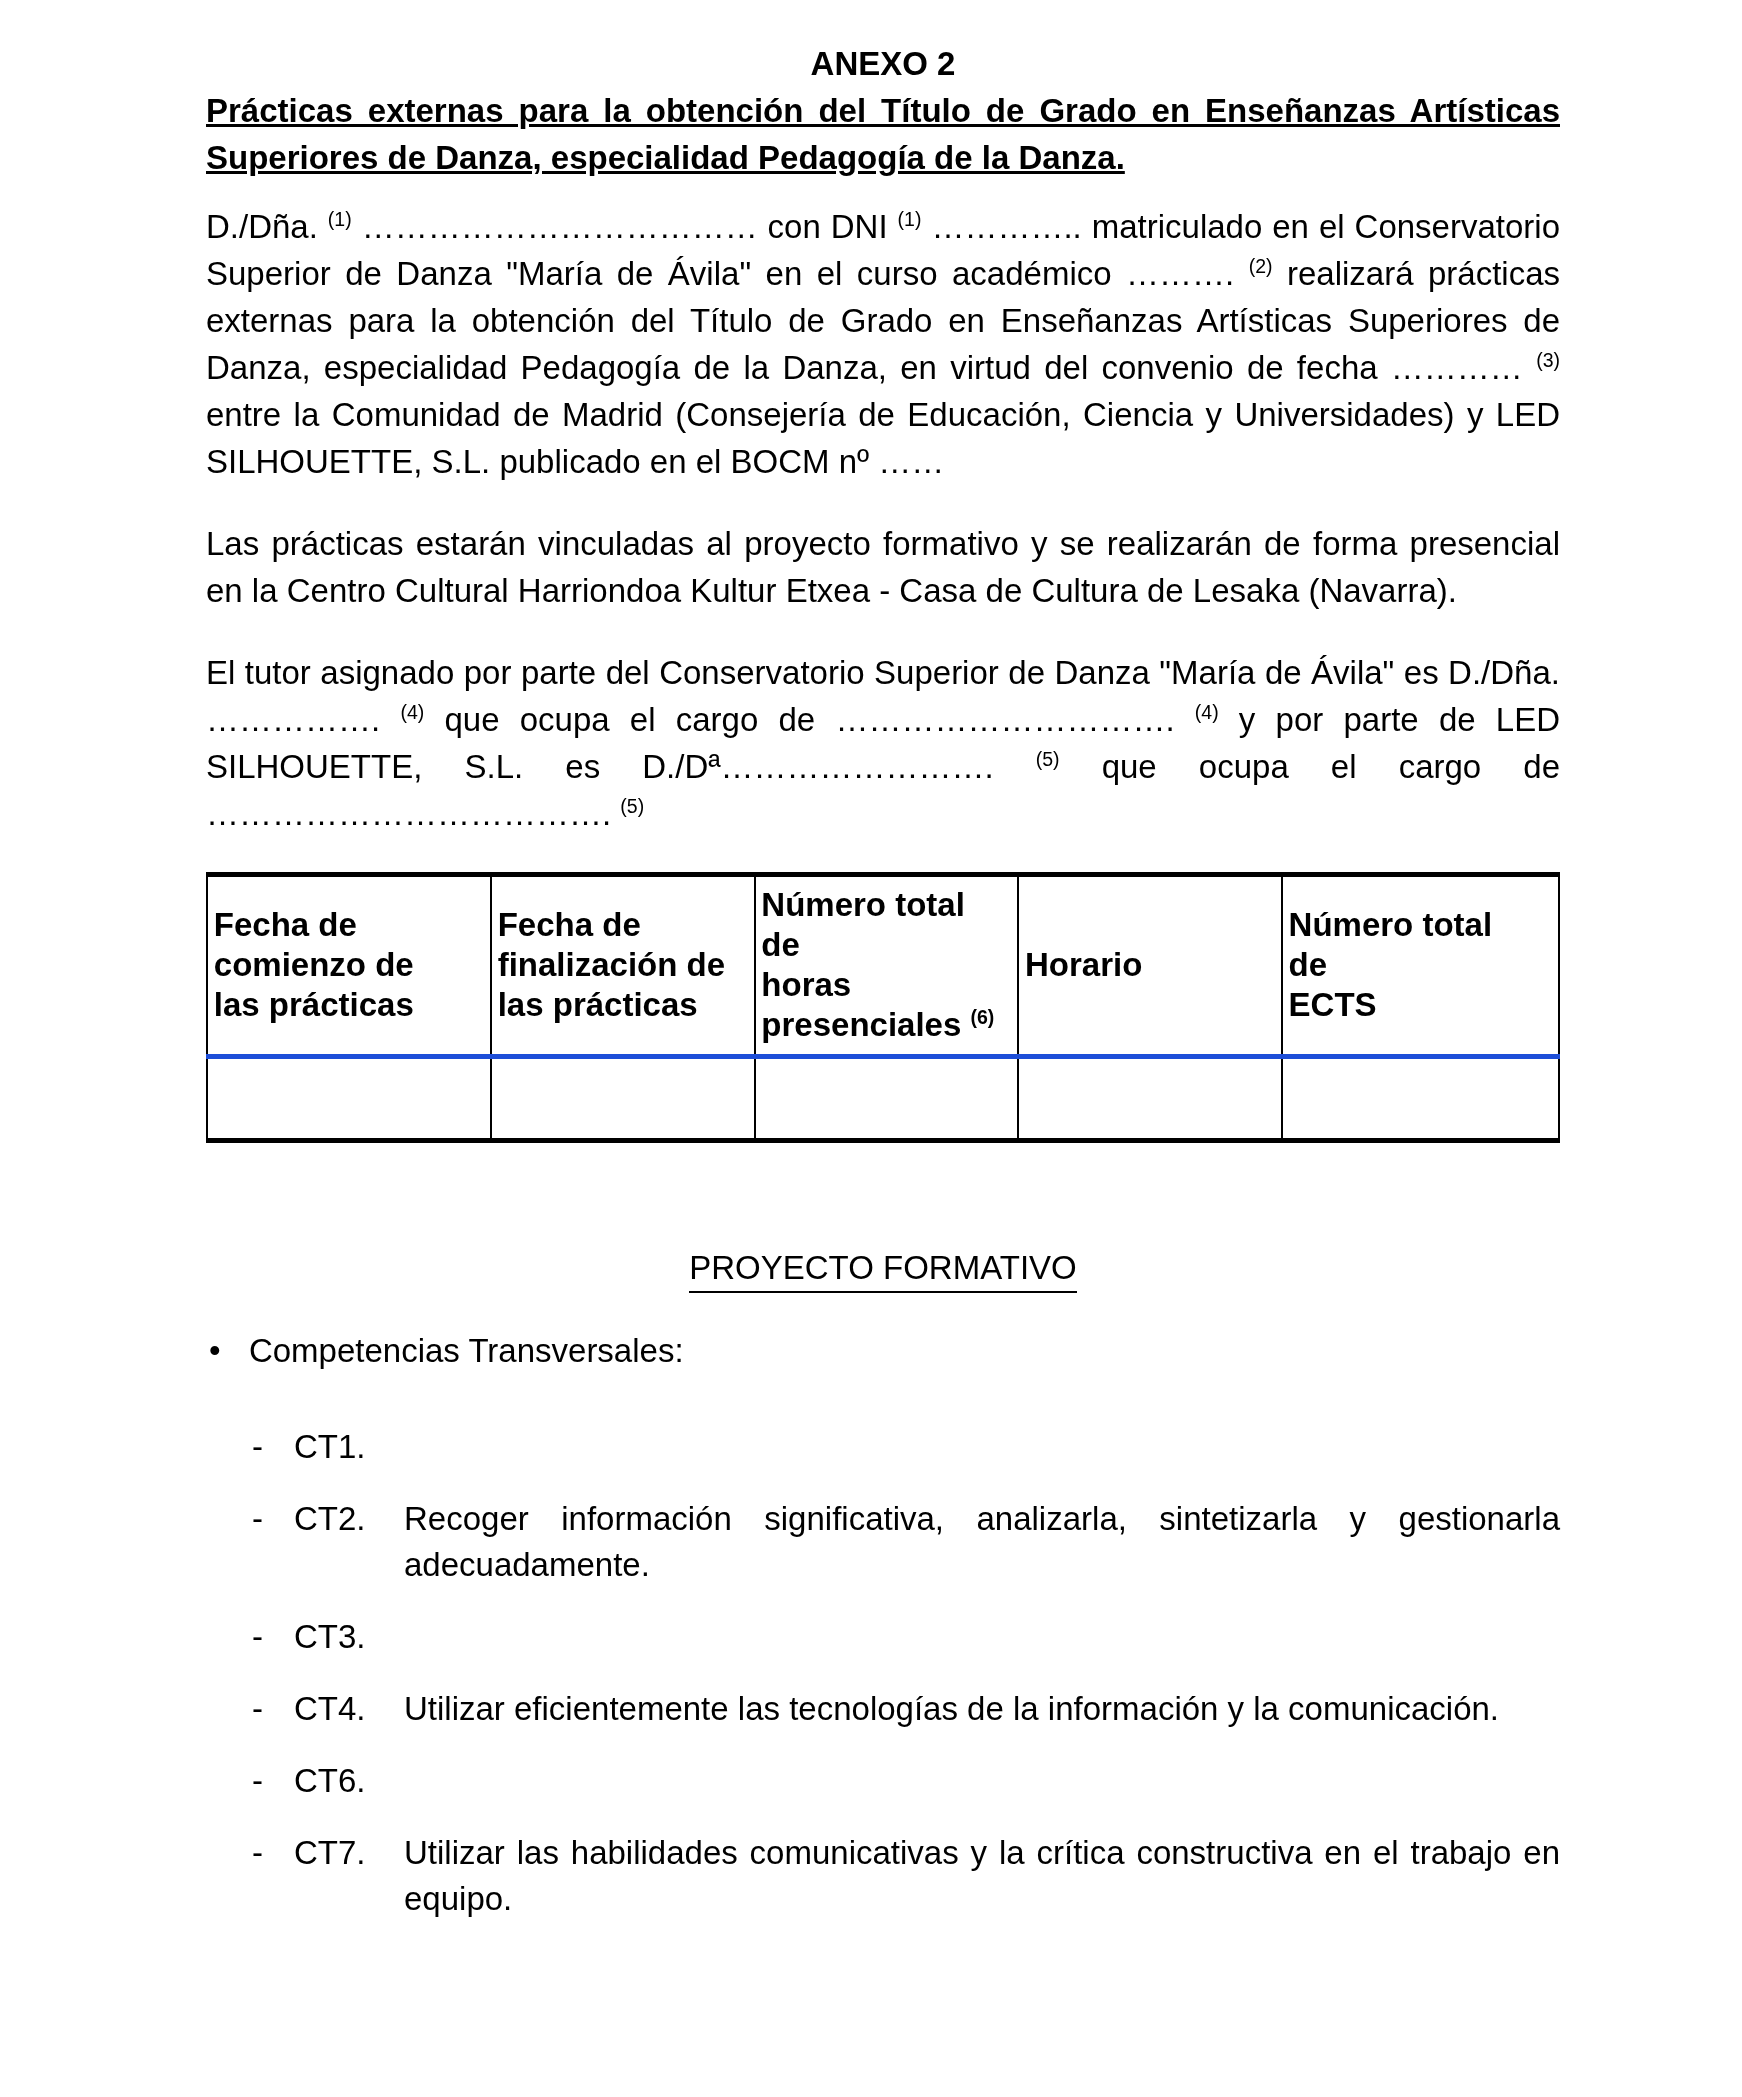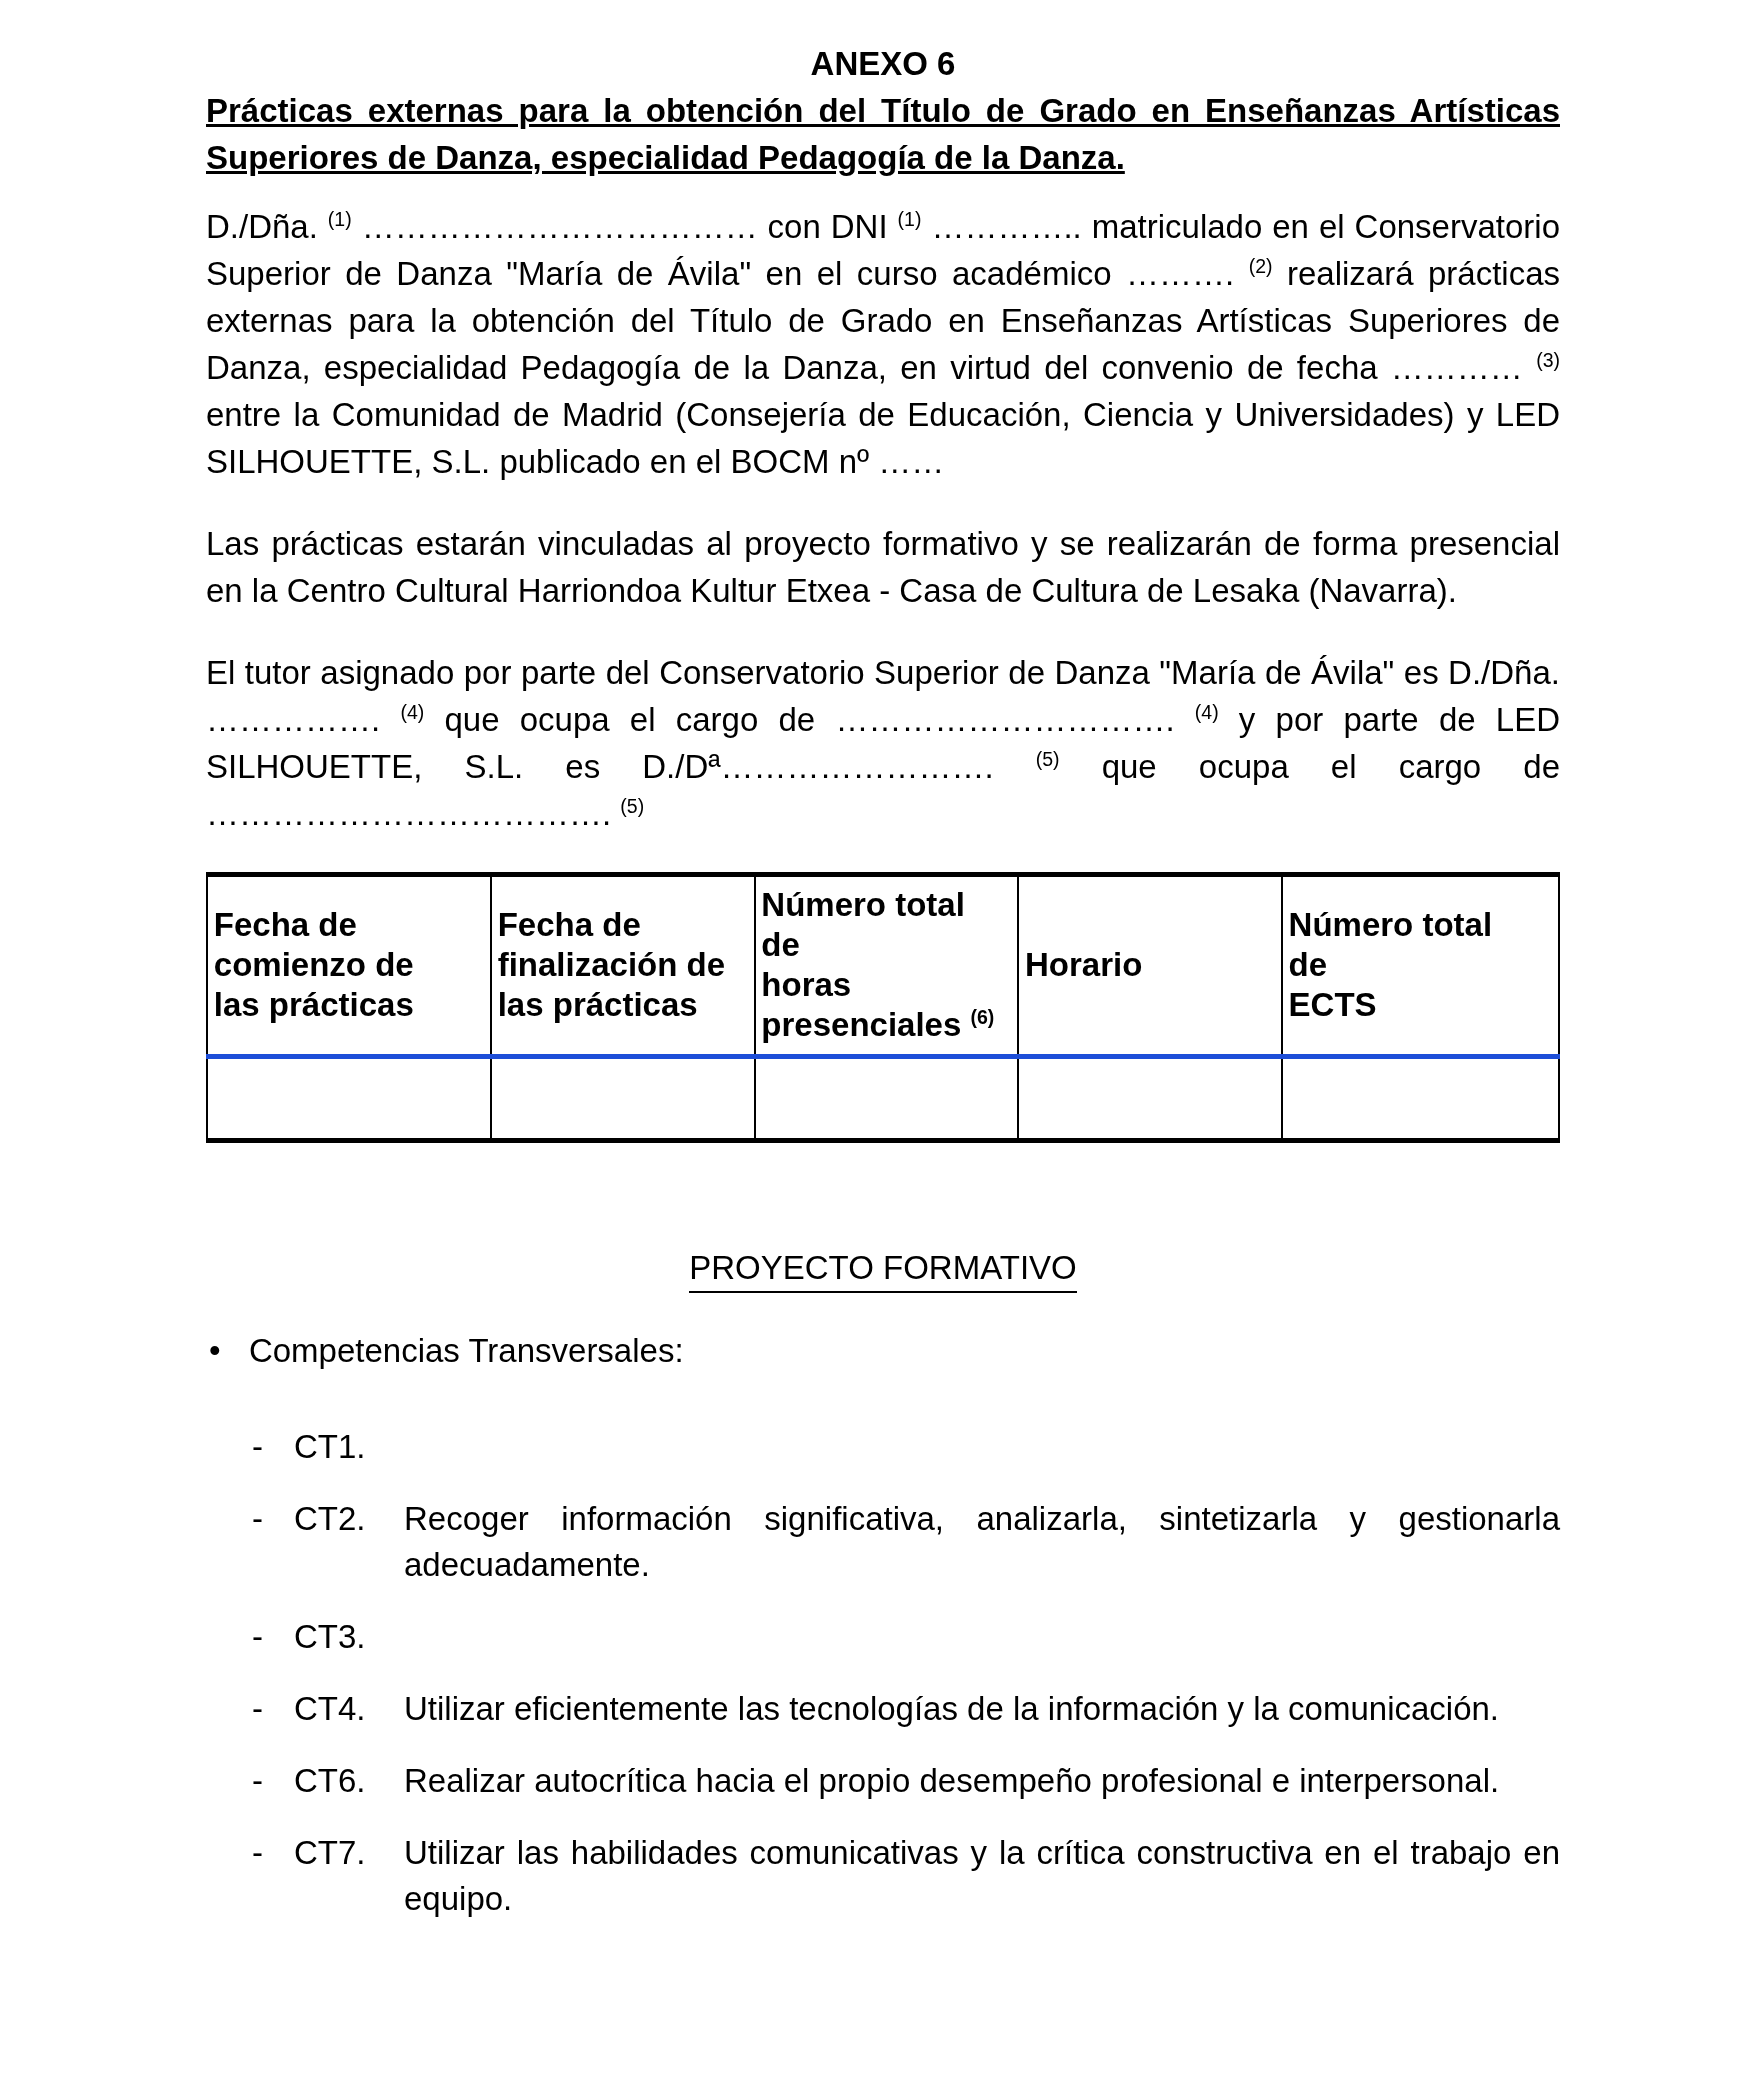--- a/index.html
+++ b/index.html
@@ -90,21 +90,21 @@
     padding-left: 46px;
   }
   .ct-item + .ct-item { margin-top: 26px; }
   .ct-item .txt { text-align: justify; }
 </style>
 </head>
 <body>
 
 <div class="page">
 
-  <div class="doc-title">ANEXO 6</div>
+  <div class="doc-title">ANEXO 2</div>
 
   <div class="doc-subtitle">Prácticas externas para la obtención del Título de Grado en Enseñanzas Artísticas Superiores de Danza, especialidad Pedagogía de la Danza.</div>
 
   <p class="par"><span>D./Dña. </span><sup class="fnref">(1)</sup><span> ……………………………… con DNI </span><sup class="fnref">(1)</sup><span> ………….. matriculado en el Conservatorio Superior de Danza "María de Ávila" en el curso académico ………. </span><sup class="fnref">(2)</sup><span> realizará prácticas externas para la obtención del Título de Grado en Enseñanzas Artísticas Superiores de Danza, especialidad Pedagogía de la Danza, en virtud del convenio de fecha ………… </span><sup class="fnref">(3)</sup><span> entre la Comunidad de Madrid (Consejería de Educación, Ciencia y Universidades) y LED SILHOUETTE, S.L. publicado en el BOCM nº ……</span></p>
 
   <p class="par">Las prácticas estarán vinculadas al proyecto formativo y se realizarán de forma presencial en la Centro Cultural Harriondoa Kultur Etxea - Casa de Cultura de Lesaka (Navarra).</p>
 
   <p class="par"><span>El tutor asignado por parte del Conservatorio Superior de Danza "María de Ávila" es D./Dña. ……………. </span><sup class="fnref">(4)</sup><span> que ocupa el cargo de …………………………. </span><sup class="fnref">(4)</sup><span> y por parte de LED SILHOUETTE, S.L. es D./Dª……………………. </span><sup class="fnref">(5)</sup><span> que ocupa el cargo de ………………………………. </span><sup class="fnref">(5)</sup></p>
 
   <table class="schedule-table">
@@ -172,21 +172,20 @@
 
     <div class="ct-item">
       <span>-</span>
       <span>CT4.</span>
       <span class="txt">Utilizar eficientemente las tecnologías de la información y la comunicación.</span>
     </div>
 
     <div class="ct-item">
       <span>-</span>
       <span>CT6.</span>
-      <span class="txt">Realizar autocrítica hacia el propio desempeño profesional e interpersonal.</span>
     </div>
 
     <div class="ct-item">
       <span>-</span>
       <span>CT7.</span>
       <span class="txt">Utilizar las habilidades comunicativas y la crítica constructiva en el trabajo en equipo.</span>
     </div>
 
   </div>
 

